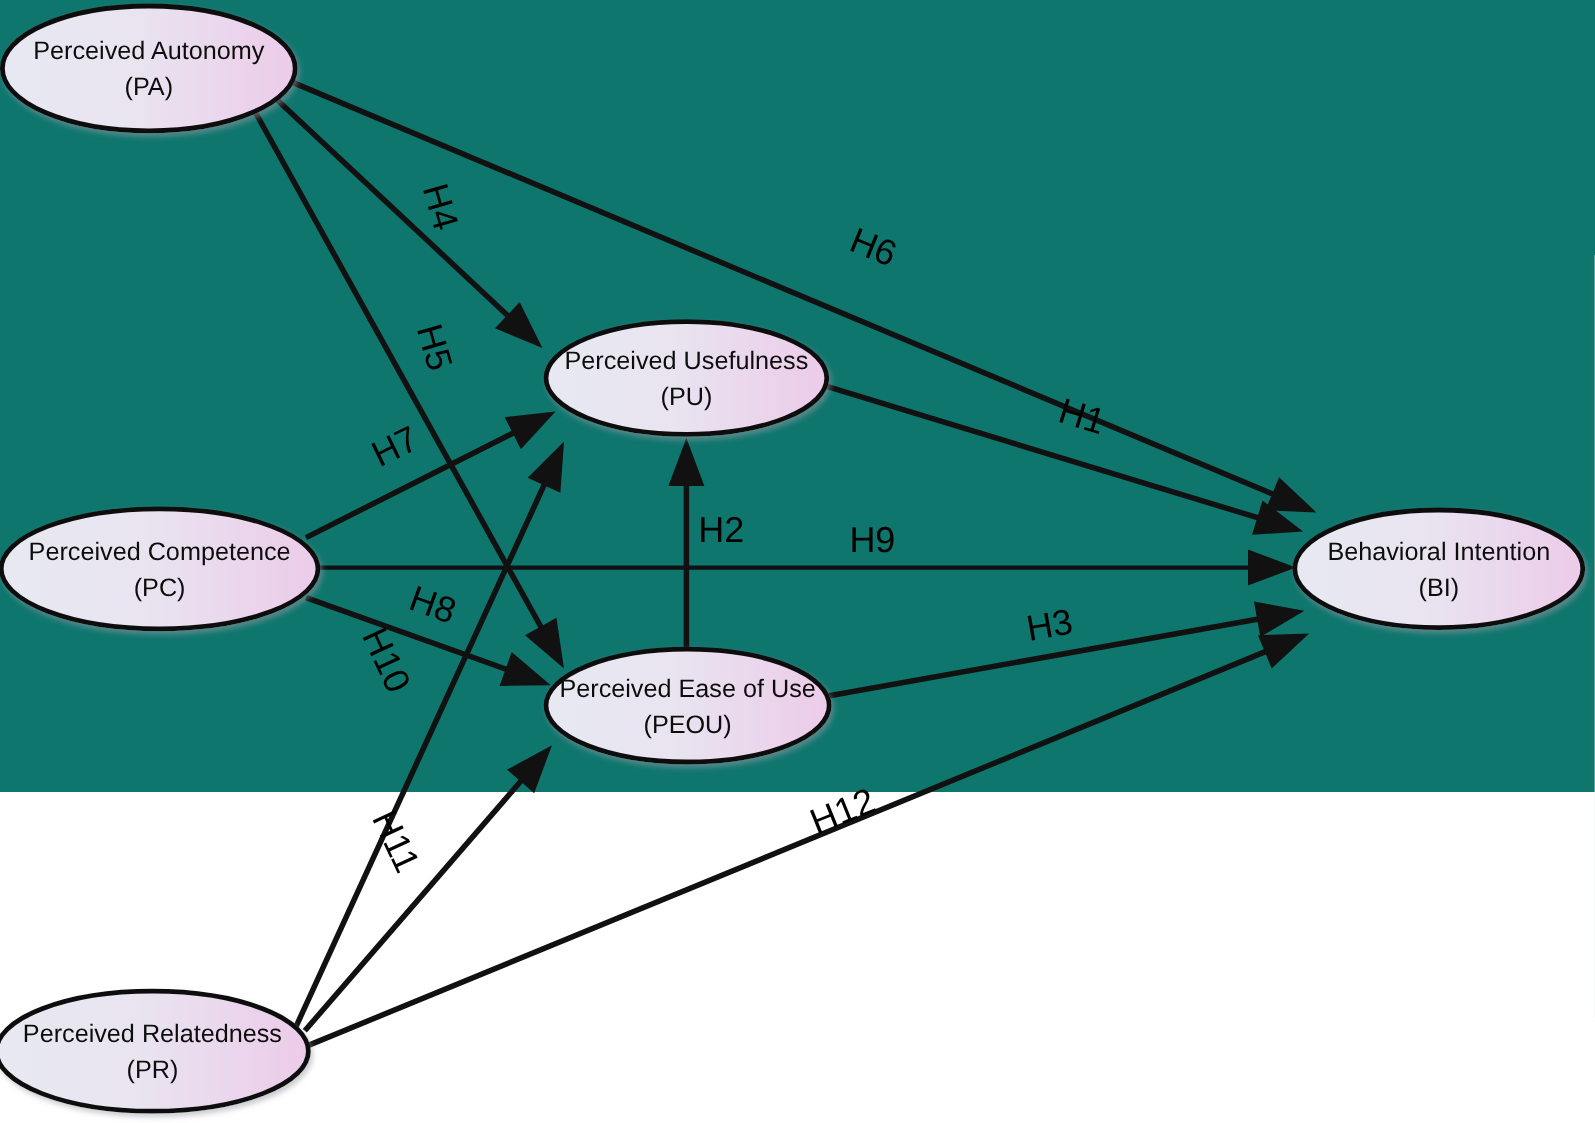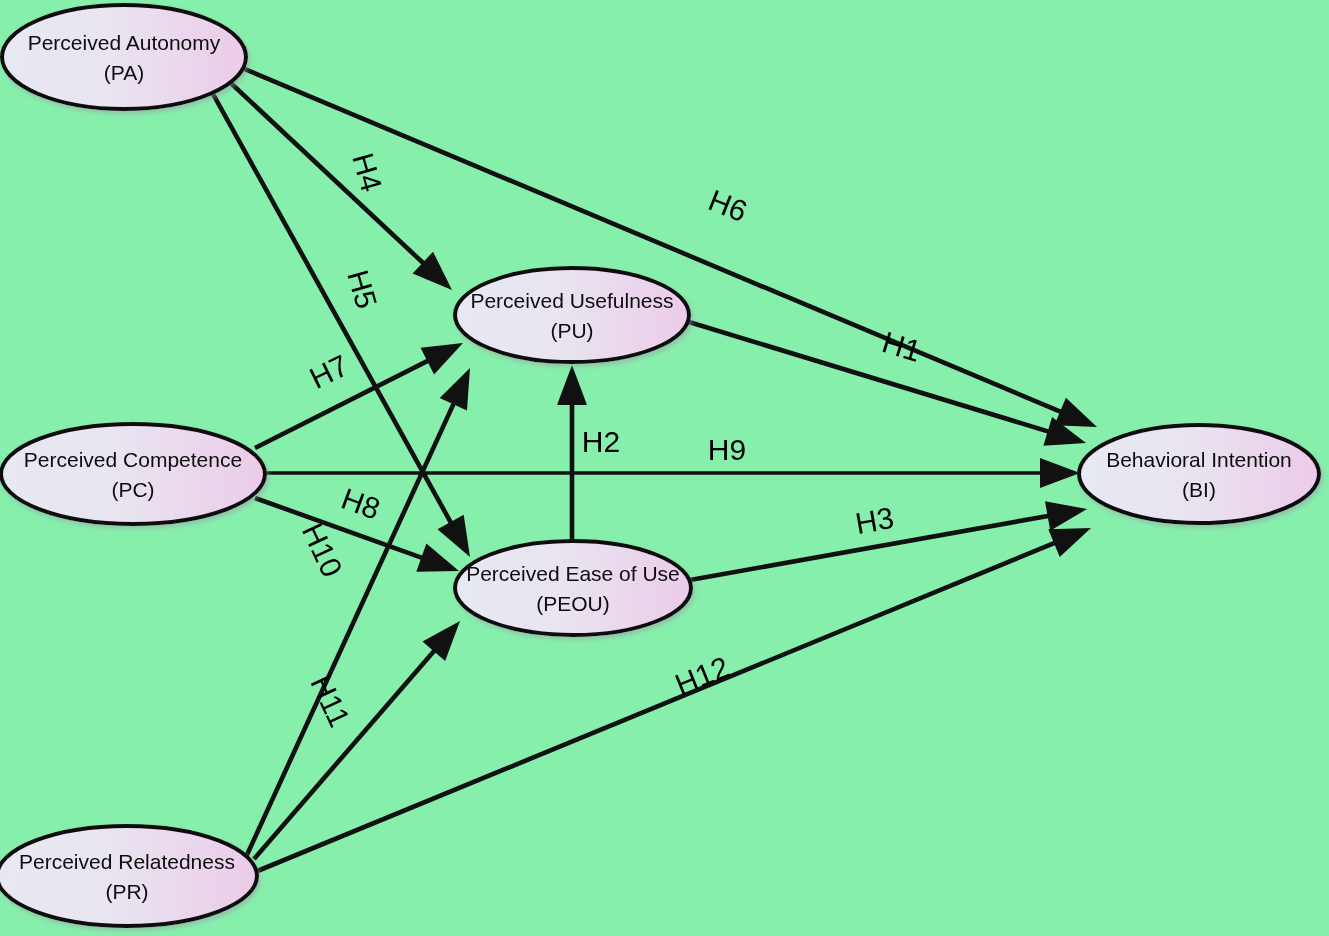--- a/index.html
+++ b/index.html
@@ -10,22 +10,22 @@
   }
   body {
     width: 1329px;
     height: 936px;
     font-family: "Liberation Sans", sans-serif;
     overflow: hidden;
   }
   #diagram-root {
     position: relative;
     width: 1329px;
-    height: 936px;
-    background: #86efac;
+    height: 660px;
+    background: #0f766e;
   }
   svg#model-svg {
     display: block;
     width: 1329px;
     height: 936px;
   }
   .node-ellipse {
     stroke: #111111;
     stroke-width: 4;
   }

